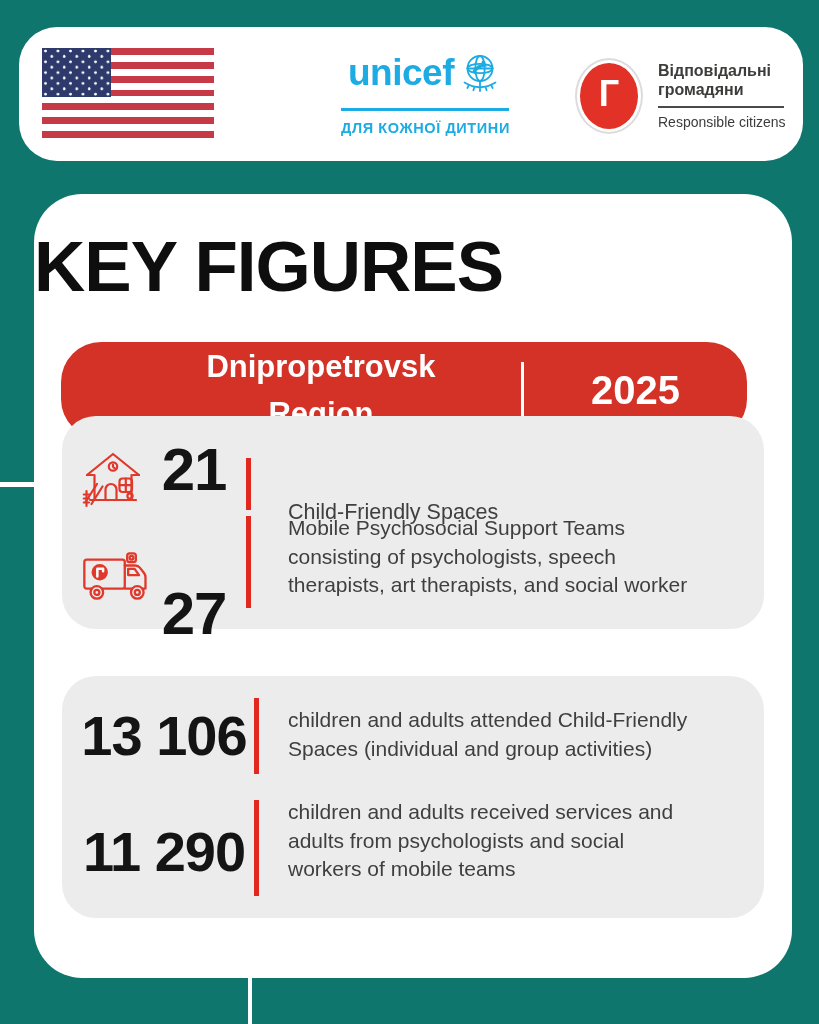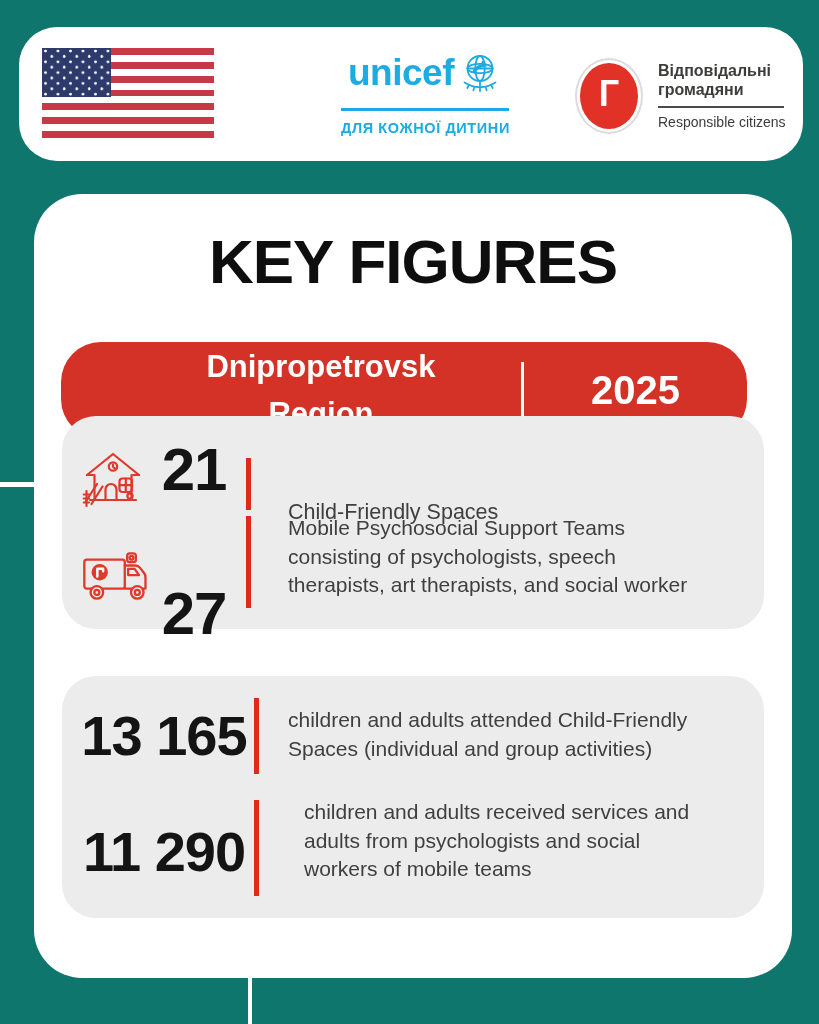--- a/index.html
+++ b/index.html
@@ -62,22 +62,22 @@
   .rc-title { font-size:16px; font-weight:bold; line-height:1.18; }
   .rc-rule { height:2px; background:#4a4a49; margin:7px 0 6px 0; width:126px; }
   .rc-subtitle { font-size:14px; color:#3c3c3b; white-space:nowrap; }
 
   
   .card {
     position:absolute; left:34px; top:194px; width:758px; height:784px;
     background:#fff; border-radius:48px;
   }
   .card-title {
-    position:absolute; left:0; top:32px; width:100%; text-align:center;
-    font-size:62px; font-weight:bold; letter-spacing:-1px; color:#0e0e0e;
+    position:absolute; left:0; top:32px; width:100%; 
+    font-size:71px; font-weight:bold; letter-spacing:-1px; color:#0e0e0e;
   }
 
   
   .banner {
     position:absolute; left:27px; top:116px; width:686px; height:97px;
     background:#d43127; border-radius:40px;
     display:flex; align-items:center;margin-top:32px;
   }
   .banner-region {
     width:460px; padding-left:60px; text-align:center;
@@ -213,30 +213,30 @@
       <div class="stat-divider" style="left:184px; top:100px; height:92px;"></div>
       <div class="stat-text" style="left:226px; top:98px;">
         <div>Mobile Psychosocial Support Teams</div>
         <div>consisting of psychologists, speech</div>
         <div>therapists, art therapists, and social worker</div>
       </div>
     </div>
 
     <div class="panel panel-2">
 
-      <div class="stat-value stat-value-lg" style="top:32px;">13 165</div>
+      <div class="stat-value stat-value-lg" style="top:32px;">13 106</div>
       <div class="stat-divider" style="left:192px; top:22px; height:76px;"></div>
       <div class="stat-text" style="left:226px; top:30px;">
         <div>children and adults attended Child-Friendly</div>
         <div>Spaces (individual and group activities)</div>
       </div>
 
       <div class="stat-value stat-value-lg" style="top:148px;">11 290</div>
       <div class="stat-divider" style="left:192px; top:124px; height:96px;"></div>
-      <div class="stat-text" style="left:226px; top:122px;margin-left:16px;">
+      <div class="stat-text" style="left:226px; top:122px;">
         <div>children and adults received services and</div>
         <div>adults from psychologists and social</div>
         <div>workers of mobile teams</div>
       </div>
     </div>
 
   </div>
 </div>
 
 </body></html>

